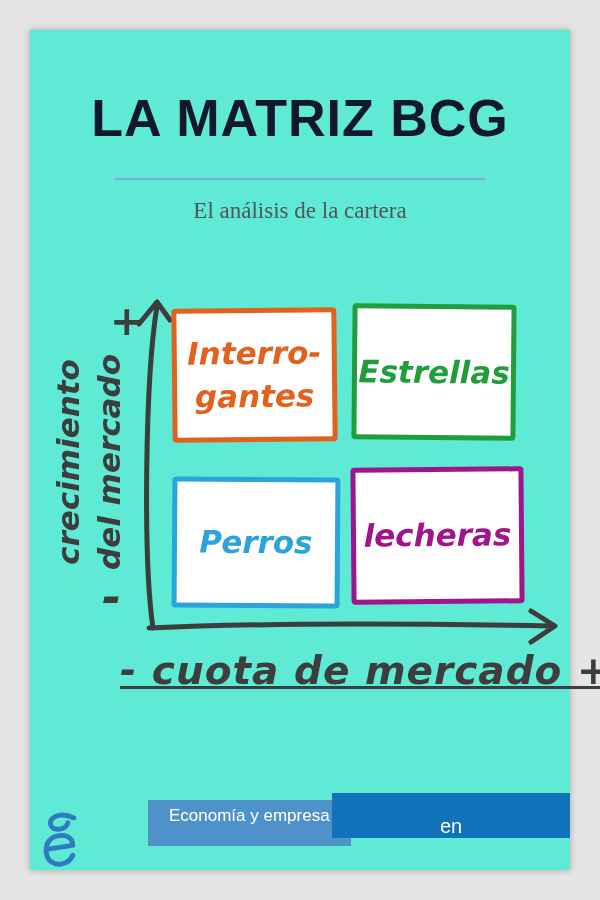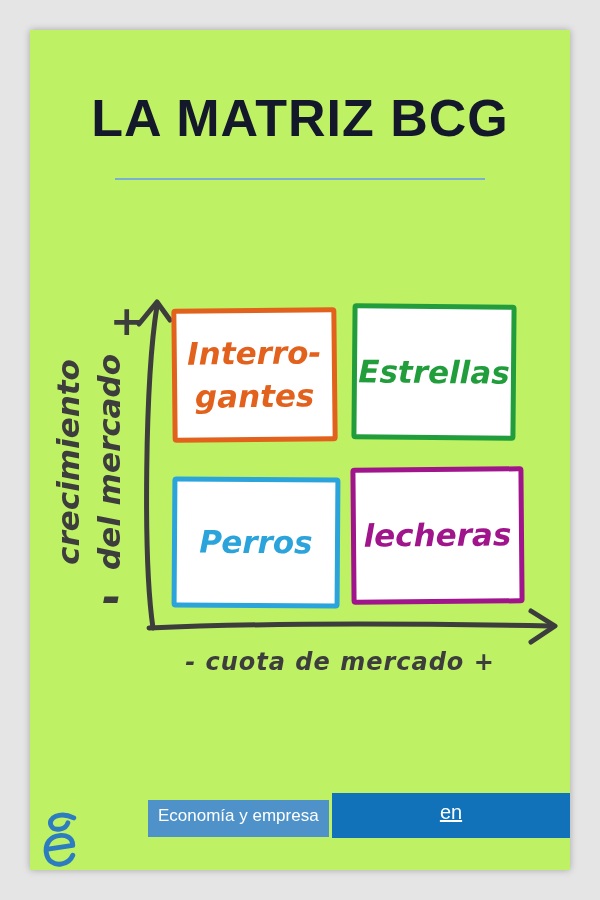--- a/index.html
+++ b/index.html
@@ -1,18 +1,18 @@
 <!DOCTYPE html>
 <html><head>
 <meta charset="utf-8">
 <style>
   html,body { margin:0; padding:0; }
   body { width:600px; height:900px; font-family:"Liberation Sans", sans-serif; }
   .backdrop { position:relative; width:600px; height:900px; background:#e5e5e5; overflow:hidden; }
-  .cover { position:absolute; left:30px; top:30px; width:540px; height:840px; background:#bef264;
+  .cover { position:absolute; left:30px; top:30px; width:540px; height:840px; background:#5eead4;
            box-shadow:0 0 7px rgba(0,0,0,0.28); }
 
   
   .title { position:absolute; left:0; top:58px; width:540px; text-align:center;
            font-size:52px; font-weight:800; letter-spacing:1px; color:#14182b;
            font-family:"Liberation Sans", sans-serif; }
   .divider { position:absolute; left:85px; top:148px; width:370px; height:2px; background:#79aed5; }
   .subtitle { position:absolute; left:0; top:168px; width:540px; text-align:center;
               font-family:"Liberation Serif", serif; font-size:23px; color:#555555; }
 
@@ -30,40 +30,41 @@
   .q-interrogantes { left:142px; top:38px;  width:155px; height:124px; transform:rotate(-0.6deg); }
   .q-estrellas     { left:322px; top:34px;  width:154px; height:126px; transform:rotate(0.5deg); }
   .q-perros        { left:142px; top:207px; width:158px; height:121px; transform:rotate(0.4deg); }
   .q-vacas         { left:321px; top:197px; width:163px; height:127px; transform:rotate(-0.5deg); }
 
   .y-plus  { position:absolute; left:80px;  top:28px;  font-size:40px; }
   .y-minus { position:absolute; left:72px;  top:300px; font-size:46px; }
   .y-label { position:absolute; left:-100px; top:150px; width:320px; height:84px;
              transform:rotate(-90deg); text-align:center; font-size:31px; line-height:41px; white-space:nowrap; }
   .x-label { position:absolute; left:90px; top:378px; width:440px; text-align:center;
-             font-size:24px; letter-spacing:1px; white-space:nowrap; }
+             font-size:39px; letter-spacing:1px; white-space:nowrap;text-decoration:underline; }
 
   
-  .cat-badge { position:absolute; left:118px; top:770px; height:37px; line-height:31px;
-               padding:0 10px; color:#ffffff; font-size:17px; background:#4e92c9; white-space:nowrap; }
+  .cat-badge { position:absolute; left:118px; top:770px; height:46px; line-height:31px;
+               padding:0 21px; color:#ffffff; font-size:17px; background:#4e92c9; white-space:nowrap; }
   .brand-badge { position:absolute; left:302px; top:763px; right:0; height:45px; background:#1172b9;
-                 color:#ffffff; display:flex; align-items:flex-start; justify-content:center;
-                 padding-top:8px; box-sizing:border-box; gap:8px;text-decoration:underline; }
+                 color:#ffffff; display:flex; align-items:flex-end; justify-content:center;
+                 padding-top:8px; box-sizing:border-box; gap:8px; }
   .brand-en { font-size:20px; }
   .brand-name { font-size:28px; font-weight:bold; letter-spacing:1px; }
   .logo { position:absolute; left:8px; top:782px; width:44px; height:55px; }
 </style>
 </head>
 <body>
 
 <div class="backdrop">
   <div class="cover">
 
     <div class="title" style="color: rgb(20, 24, 43);">LA MATRIZ BCG</div>
     <div class="divider" style="background: rgb(121, 174, 213);"></div>
+    <div class="subtitle" style="color: rgb(85, 85, 85);">El análisis de la cartera</div>
 
     <div class="matrix">
 
       <svg class="axes" viewBox="0 0 540 420" fill="none" stroke-linecap="round" stroke-linejoin="round">
         <path d="M123,358 C113,290 115,110 127,36" stroke-width="5" fill="none" style="stroke: rgb(61, 61, 61);"></path>
         <path d="M109,54 L127,32 L140,50" stroke-width="5" fill="none" style="stroke: rgb(61, 61, 61);"></path>
         <path d="M119,358 C250,352 410,354 520,356" stroke-width="5" fill="none" style="stroke: rgb(61, 61, 61);"></path>
         <path d="M501,341 L525,356 L501,372" stroke-width="5" fill="none" style="stroke: rgb(61, 61, 61);"></path>
       </svg>
 

